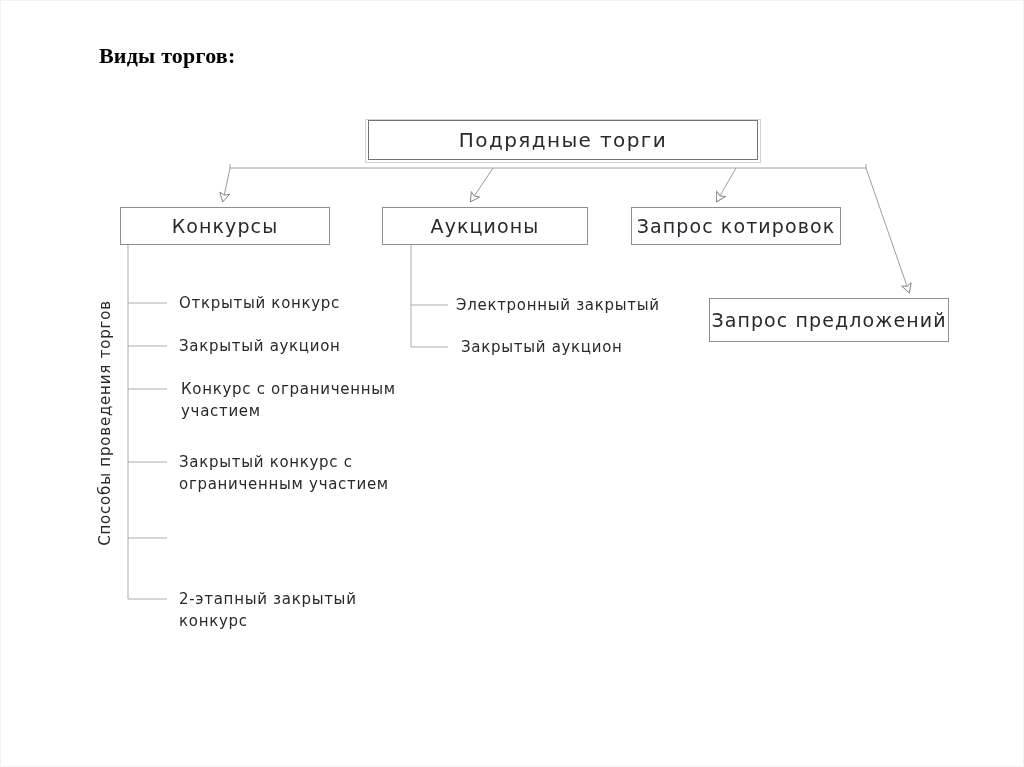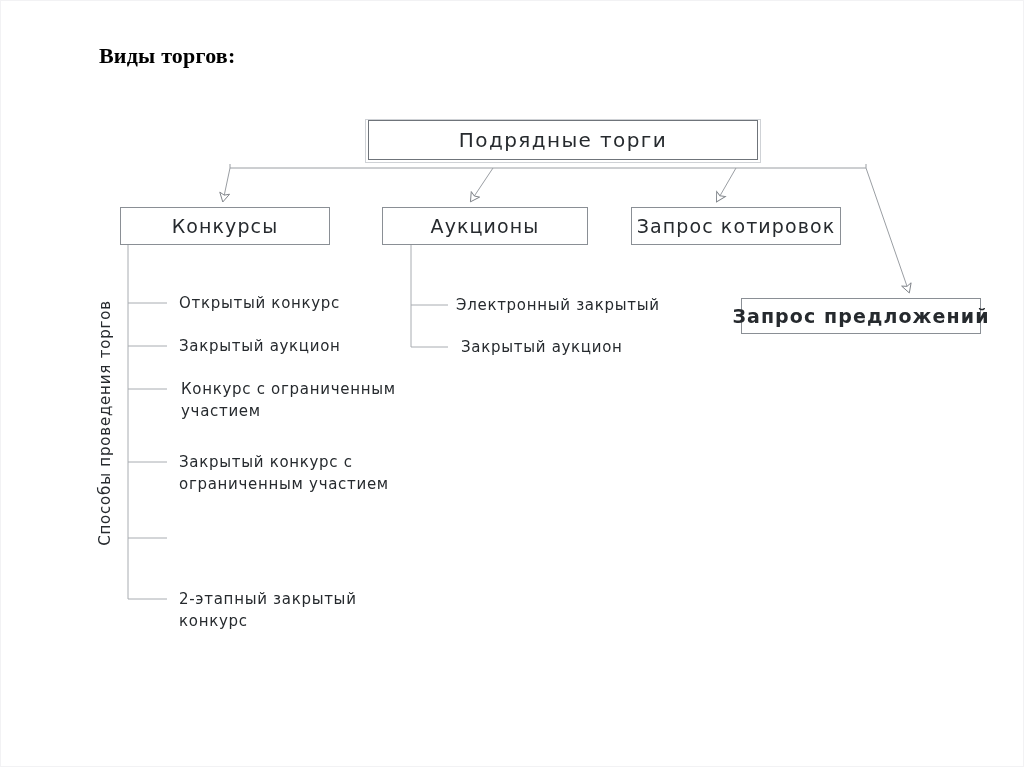--- a/index.html
+++ b/index.html
@@ -69,21 +69,21 @@
     letter-spacing: 1.4px;
   }
 
   .node-l2 {
     border: 1px solid #8a8f95;
     height: 38px;
   }
   .node-konkursy  { left: 119px; top: 206px; width: 210px; }
   .node-auktsiony { left: 381px; top: 206px; width: 206px; }
   .node-kotirovok { left: 630px; top: 206px; width: 210px; }
-  .node-predlozh   { left: 740px; top: 297px; width: 240px; height: 36px; font-weight: bold; }
+  .node-predlozh   { left: 708px; top: 297px; width: 240px; height: 44px; }
 
   
   #wires {
     position: absolute;
     left: 0;
     top: 0;
     width: 1024px;
     height: 767px;
     pointer-events: none;
   }

